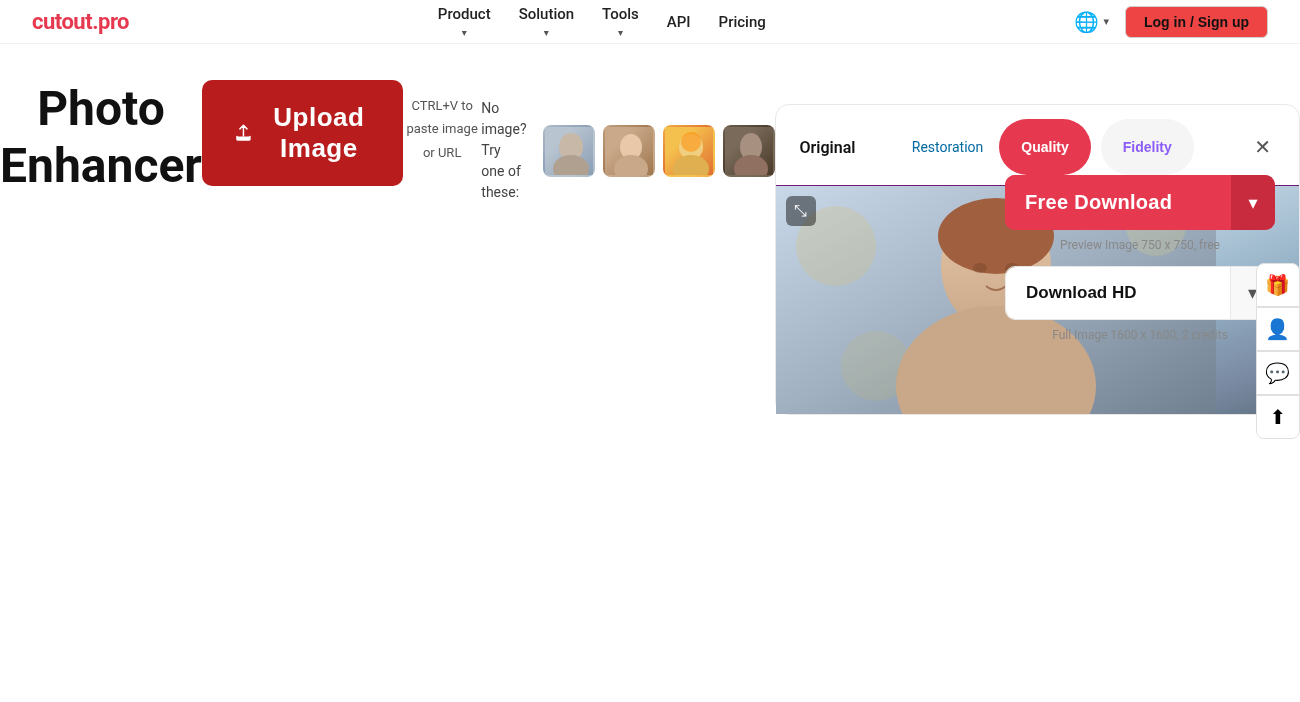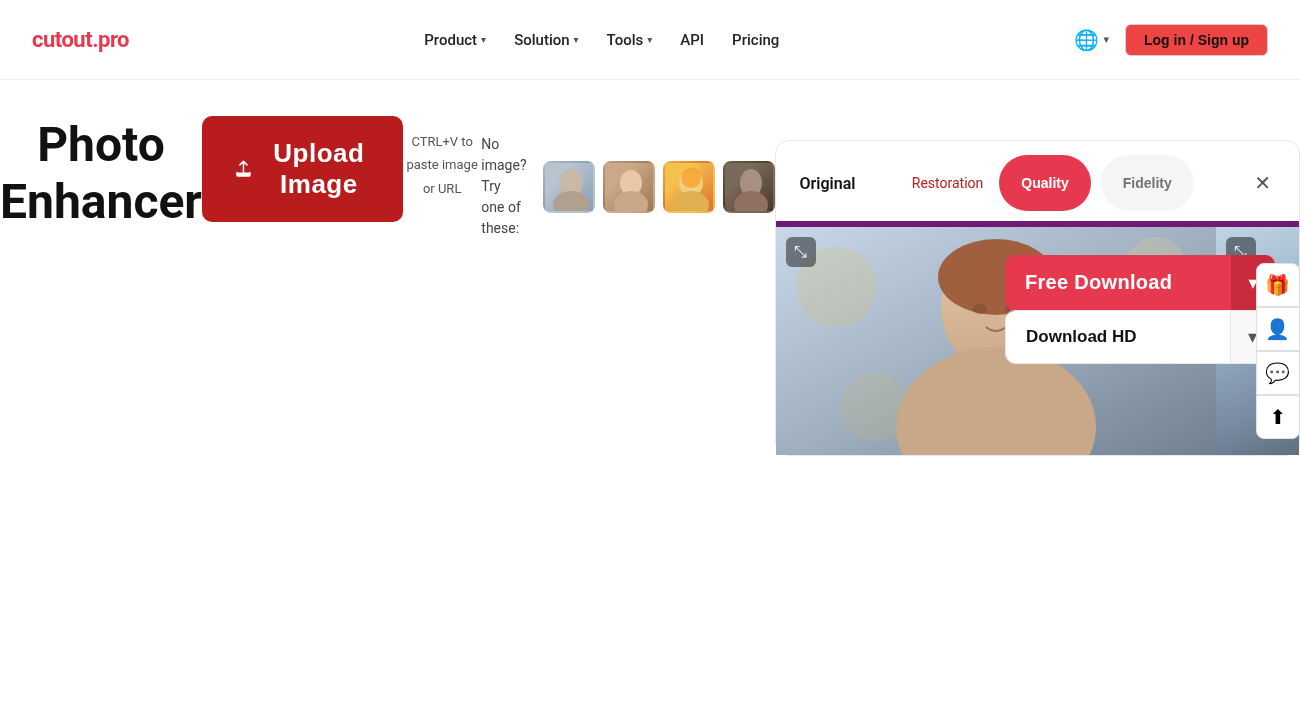--- a/index.html
+++ b/index.html
@@ -10,21 +10,21 @@
       min-height: 702px;
       overflow-x: hidden;
     }
 
     
     nav {
       display: flex;
       align-items: center;
       justify-content: space-between;
       padding: 0 32px;
-      height: 80px;
+      height: 44px;
       border-bottom: 1px solid #f0f0f0;
     }
     .nav-logo {
       display: flex;
       align-items: center;
     }
     .nav-logo-text {
       font-size: 22px;
       font-weight: 700;
       color: #111;
@@ -40,20 +40,21 @@
       list-style: none;
     }
     .nav-links li a {
       text-decoration: none;
       color: #222;
       font-size: 15px;
       font-weight: 500;
       display: flex;
       align-items: center;
       gap: 4px;
+      flex-direction: column;
     }
     .nav-links li a .caret {
       font-size: 10px;
       color: #555;
     }
     .nav-right {
       display: flex;
       align-items: center;
       gap: 16px;
     }
@@ -167,52 +168,52 @@
       border-radius: 14px;
       padding: 0 0 0 0;
       position: relative;
       overflow: visible;
     }
     .comparison-header {
       display: flex;
       align-items: center;
       justify-content: space-between;
       padding: 14px 24px 10px 24px;
-      border-bottom: 6px solid #701a75;
+      border-bottom: 1px solid #701a75;
     }
     .original-label {
       font-size: 16px;
       font-weight: 600;
       color: #111;
     }
     .restoration-controls {
       display: flex;
       align-items: center;
       gap: 10px;
     }
     .restoration-text {
       font-size: 14px;
-      color: #b91c1c;
+      color: #0369a1;
       margin-right: 6px;
     }
     .tab-btn {
       padding: 20px 22px;
       border-radius: 30px;
       border: none;
       font-size: 14px;
       font-weight: 600;
       cursor: pointer;
     }
     .tab-btn.active {
       background: #e63950;
       color: #fff;
     }
     .tab-btn.inactive {
       background: #f5f5f5;
-      color: #737373;
+      color: #8b5cf6;
     }
     .close-btn {
       background: none;
       border: none;
       font-size: 20px;
       color: #555;
       cursor: pointer;
       padding: 4px;
     }
 
@@ -264,21 +265,20 @@
       top: 50px;
       width: 270px;
     }
     .free-download-btn-row {
       display: flex;
       align-items: stretch;
       background: #e63950;
       border-radius: 10px;
       overflow: hidden;
       margin-bottom: 0;
-      margin-top: 44px;
     }
     .free-download-main {
       flex: 1;
       background: #e63950;
       border: none;
       color: #fff;
       font-size: 20px;
       font-weight: 700;
       padding: 16px 20px;
       cursor: pointer;
@@ -554,27 +554,29 @@
     </div>
 
     <div class="download-panel" style="position: absolute; right: 24px; top: 70px; width: 270px;">
 
       <div class="free-download-btn-row">
         <button class="free-download-main">Free  Download</button>
         <button class="free-download-caret">
           <span>▾</span>
         </button>
       </div>
+      <div class="preview-text">Preview Image 750 x 750, free</div>
 
       <div class="download-hd-btn-row">
         <button class="download-hd-main">Download  HD</button>
         <button class="download-hd-caret">
           <span>▾</span>
         </button>
       </div>
+      <div class="full-image-text">Full Image 1600 x 1600, 2 credits</div>
     </div>
 
   </div>
 
 </div>
 
 <div class="floating-side">
   <button class="float-btn">
     <span>🎁</span>
   </button>

